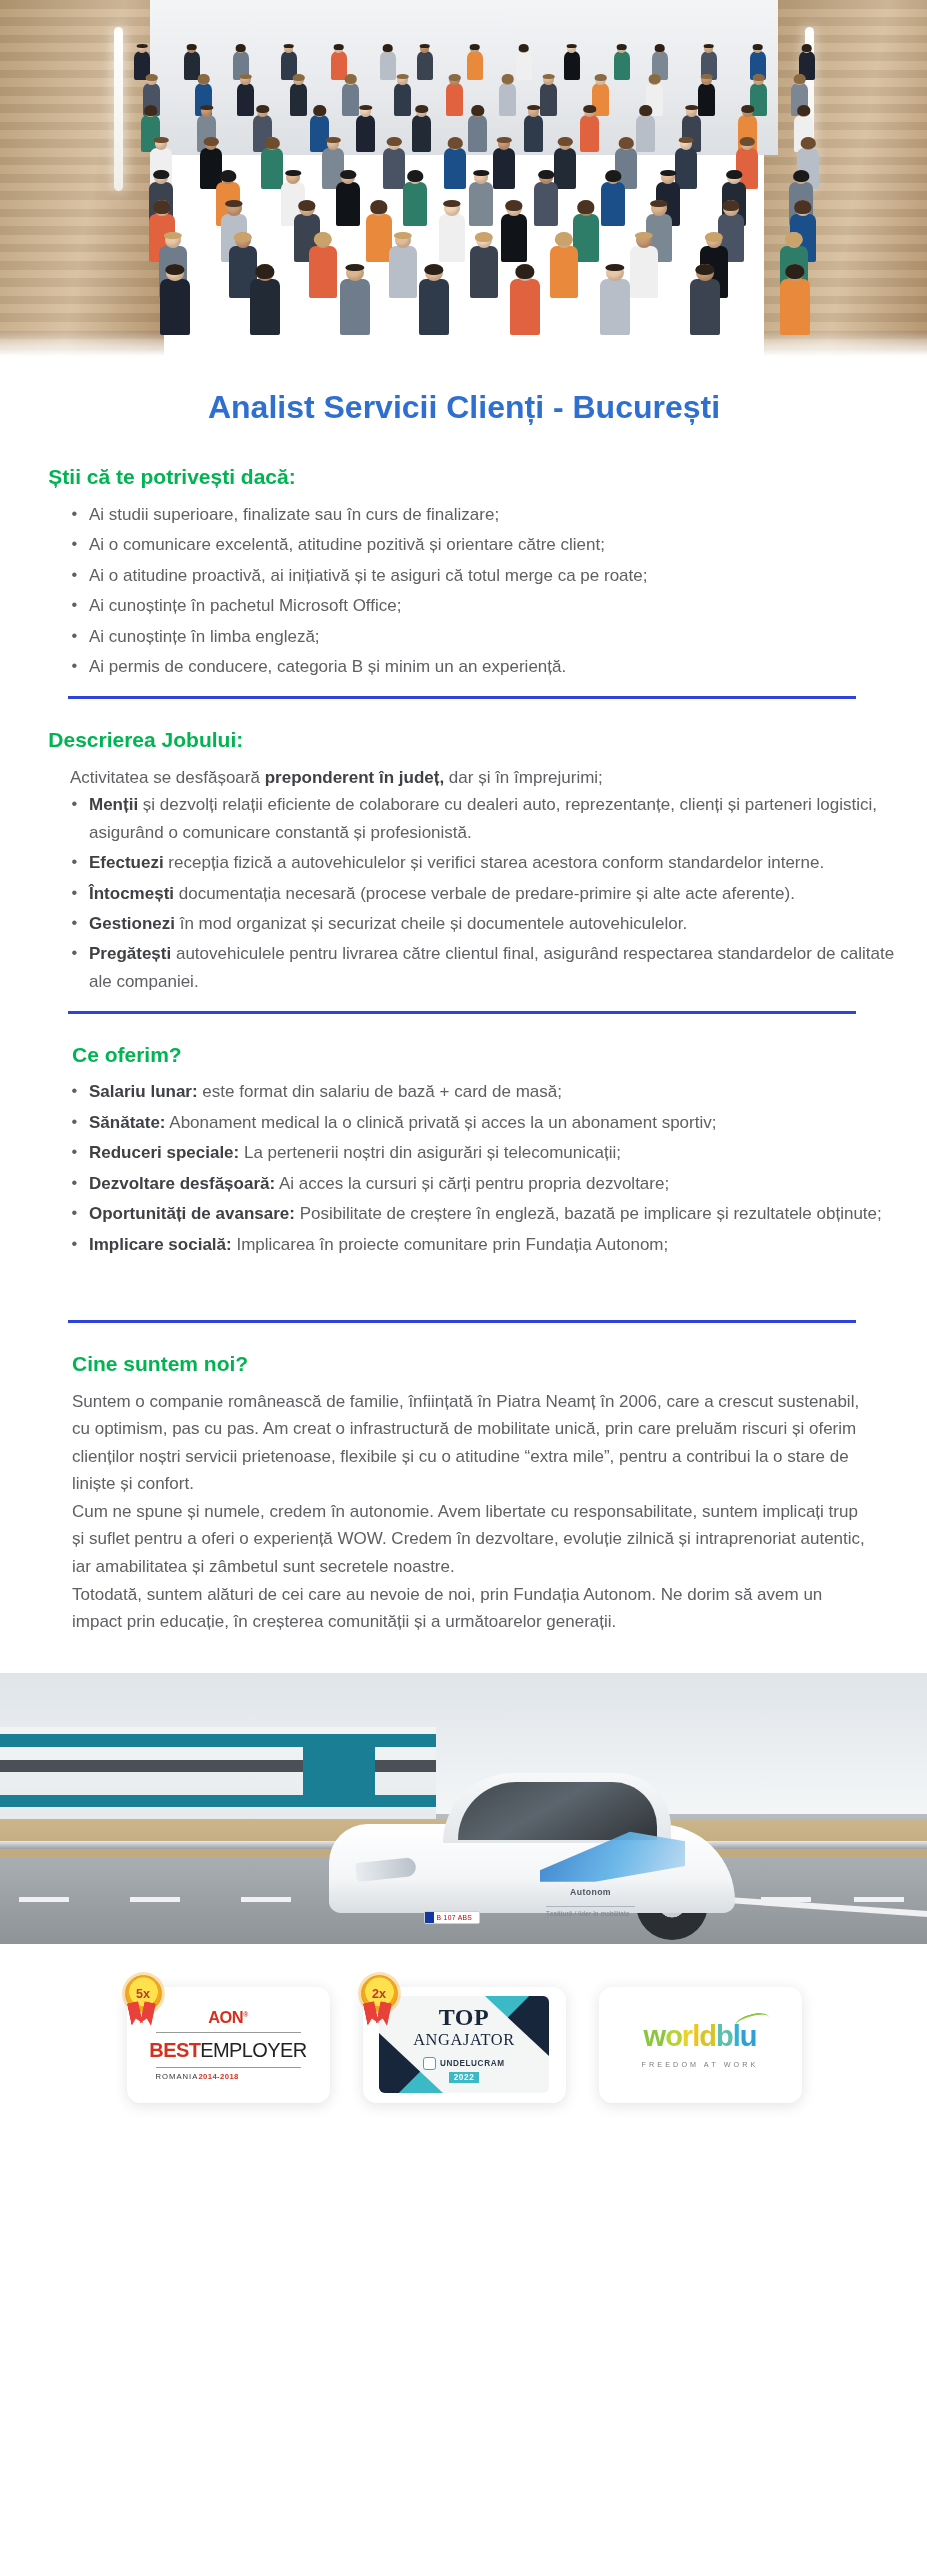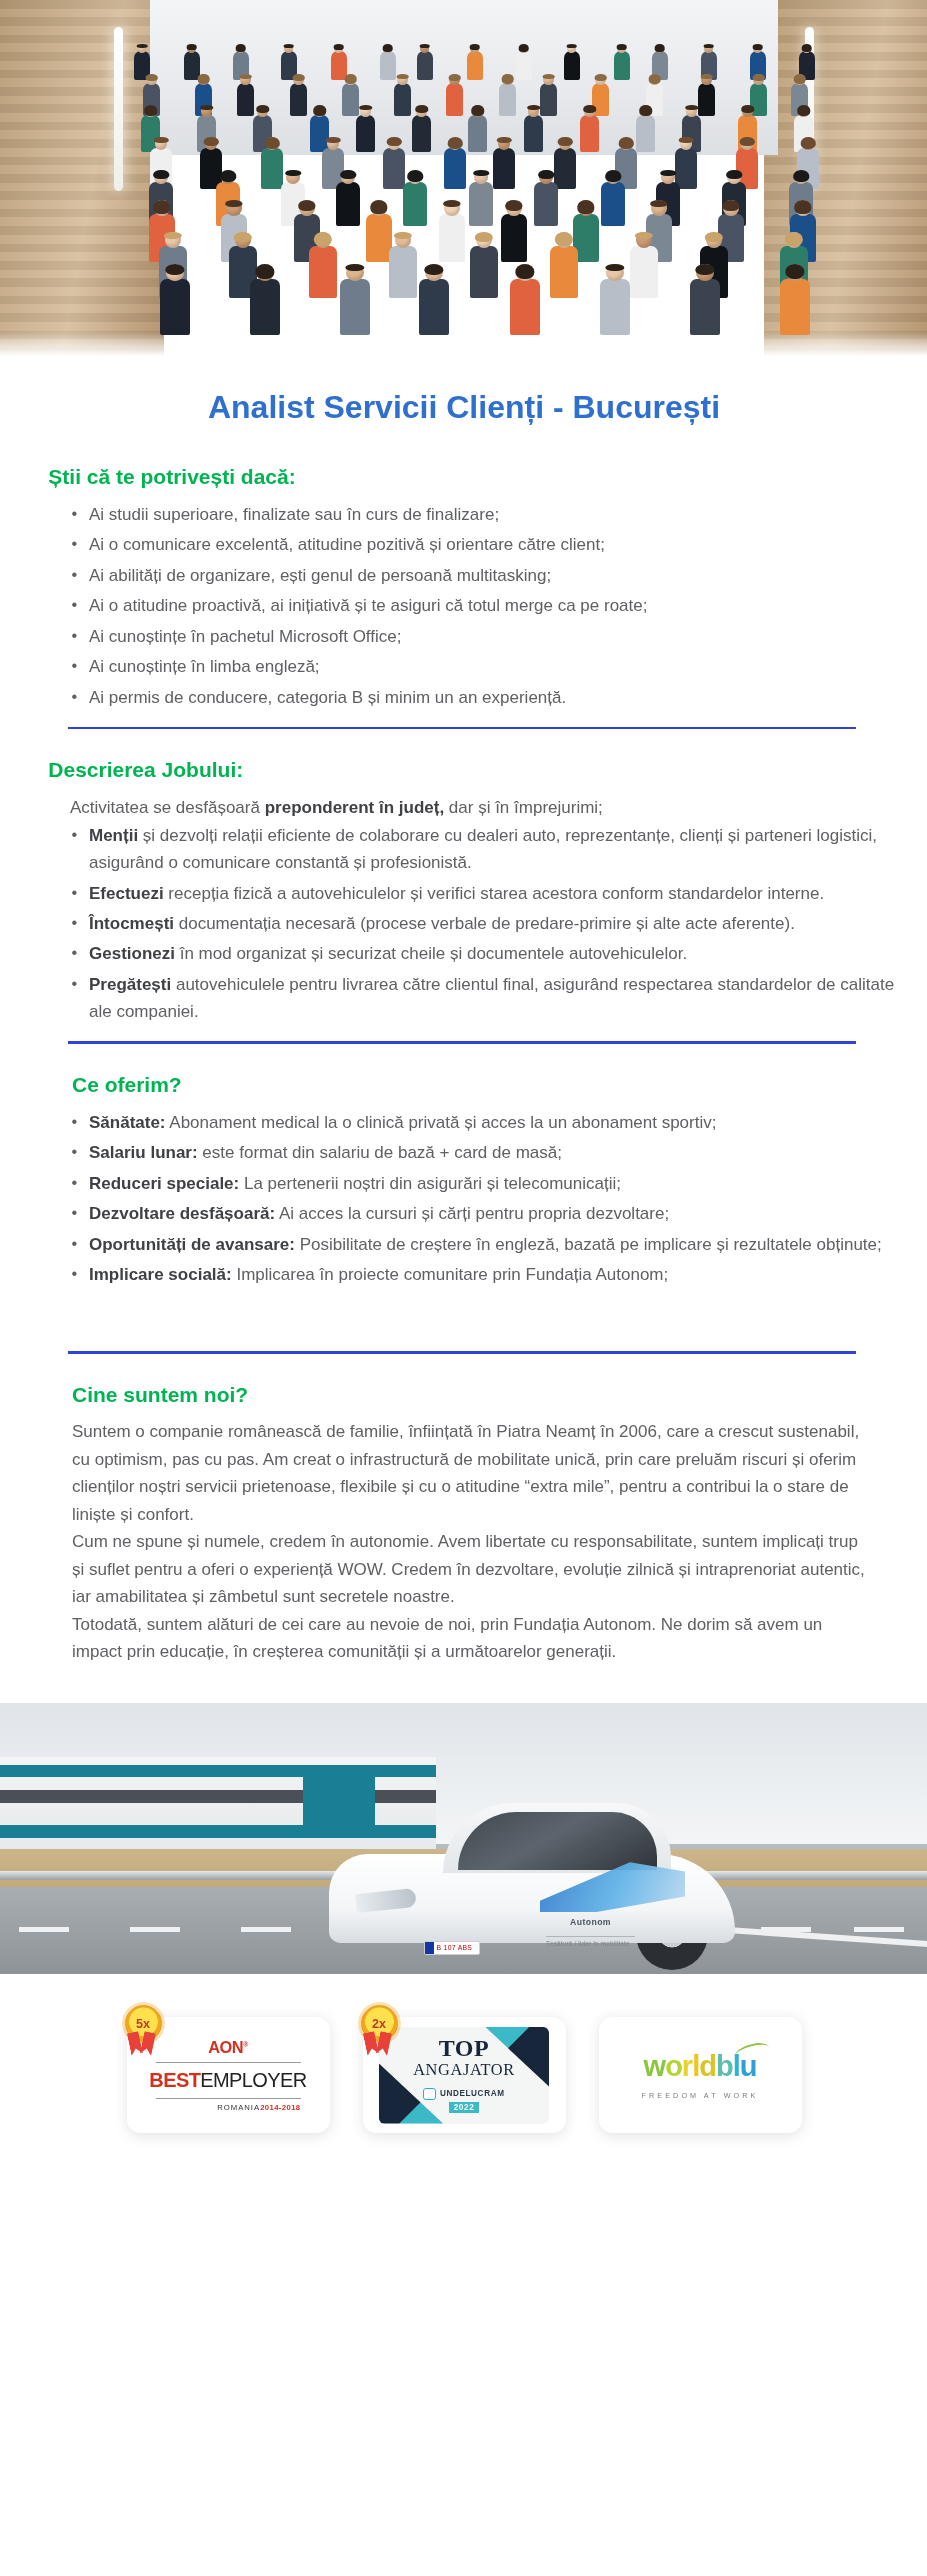--- a/index.html
+++ b/index.html
@@ -261,21 +261,21 @@
   .ribbon .tail-r { left: 19.3px; clip-path: polygon(0 0, 100% 0, 100% 100%, 50% 72%, 0 100%); transform: rotate(12deg); }
 
   
   .aon-logo { color: #d4301e; font-weight: 700; font-size: 16.4px; letter-spacing: -0.5px; }
   .aon-logo sup { font-size: 6.8px; }
   .aon-hr { width: 145px; height: 1px; background: #9a9a9a; margin: 4.8px 0 5.8px; }
   .aon-main { font-size: 20px; letter-spacing: -0.6px; font-weight: 400; }
   .aon-main .red { color: #d4301e; font-weight: 700; }
   .aon-main .blk { color: #222; font-weight: 400; }
   .aon-hr2 { width: 145px; height: 1px; background: #9a9a9a; margin: 5.8px 0 3.9px; }
-  .aon-foot { width: 145px; display: flex; justify-content: flex-end; }
+  .aon-foot { width: 145px; display: flex; justify-content: flex-start; }
   .aon-foot .country { font-size: 7.7px; color: #333; letter-spacing: 1px; }
   .aon-foot .years { font-size: 7.7px; color: #d4301e; font-weight: 700; letter-spacing: 0.4px; }
 
   
   .ta-inner {
     position: relative; width: 170px; height: 97px; background: #f4f5f5;
     border-radius: 5.8px; overflow: hidden;
     display: flex; flex-direction: column; align-items: center; justify-content: center;
   }
   .ta-corner-tr, .ta-corner-bl { position: absolute; width: 89px; height: 60px; }
@@ -881,21 +881,20 @@
   </div>
 
 
   <div class="content">
 
     <div class="section">
       <div class="sec-head">Știi că te potrivești dacă:</div>
       <ul class="bullets" id="req-list">
           <li>Ai studii superioare, finalizate sau în curs de finalizare;</li>
           <li>Ai o comunicare excelentă, atitudine pozitivă și orientare către client;</li>
-          <li>Ai abilități de organizare, ești genul de persoană multitasking;</li>
           <li>Ai o atitudine proactivă, ai inițiativă și te asiguri că totul merge ca pe roate;</li>
           <li>Ai cunoștințe în pachetul Microsoft Office;</li>
           <li>Ai cunoștințe în limba engleză;</li>
           <li>Ai permis de conducere, categoria B și minim un an experiență.</li>
         </ul>
     </div>
 
     <hr class="rule">
 
     <div class="section">
@@ -910,22 +909,22 @@
           <li><b>Gestionezi</b><span> în mod organizat și securizat cheile și documentele autovehiculelor.</span></li>
           <li><b>Pregătești</b><span> autovehiculele pentru livrarea către clientul final, asigurând respectarea standardelor de calitate ale companiei.</span></li>
         </ul>
     </div>
 
     <hr class="rule">
 
     <div class="section">
       <div class="sec-head indent-more">Ce oferim?</div>
       <ul class="bullets" id="offer-list">
+          <li><b>Salariu lunar:</b><span> este format din salariu de bază + card de masă;</span></li>
           <li><b>Sănătate:</b><span> Abonament medical la o clinică privată și acces la un abonament sportiv;</span></li>
-          <li><b>Salariu lunar:</b><span> este format din salariu de bază + card de masă;</span></li>
           <li><b>Reduceri speciale:</b><span> La pertenerii noștri din asigurări și telecomunicații;</span></li>
           <li><b>Dezvoltare desfășoară:</b><span> Ai acces la cursuri și cărți pentru propria dezvoltare;</span></li>
           <li><b>Oportunități de avansare:</b><span> Posibilitate de creștere în engleză, bazată pe implicare și rezultatele obținute;</span></li>
           <li><b>Implicare socială:</b><span> Implicarea în proiecte comunitare prin Fundația Autonom;</span></li>
         </ul>
     </div>
 
     <div style="height:41px"></div>
     <hr class="rule">
 

